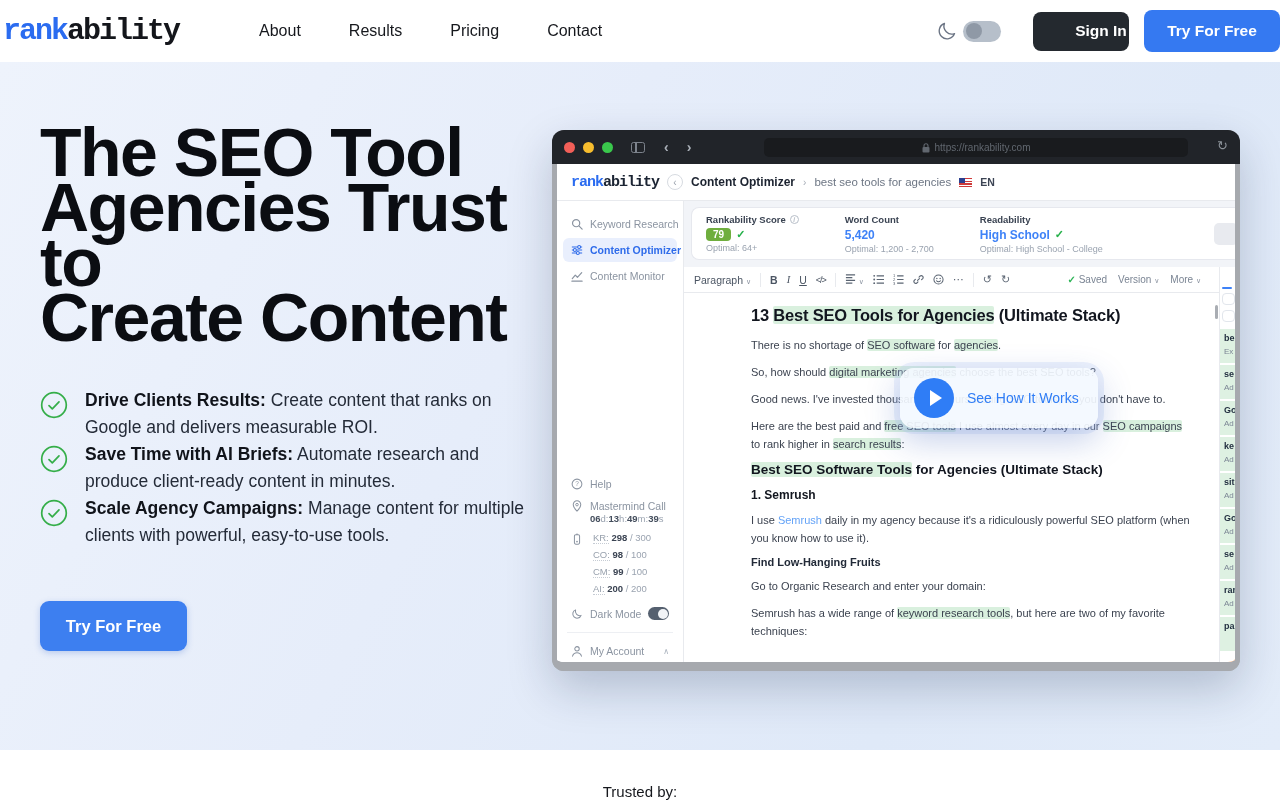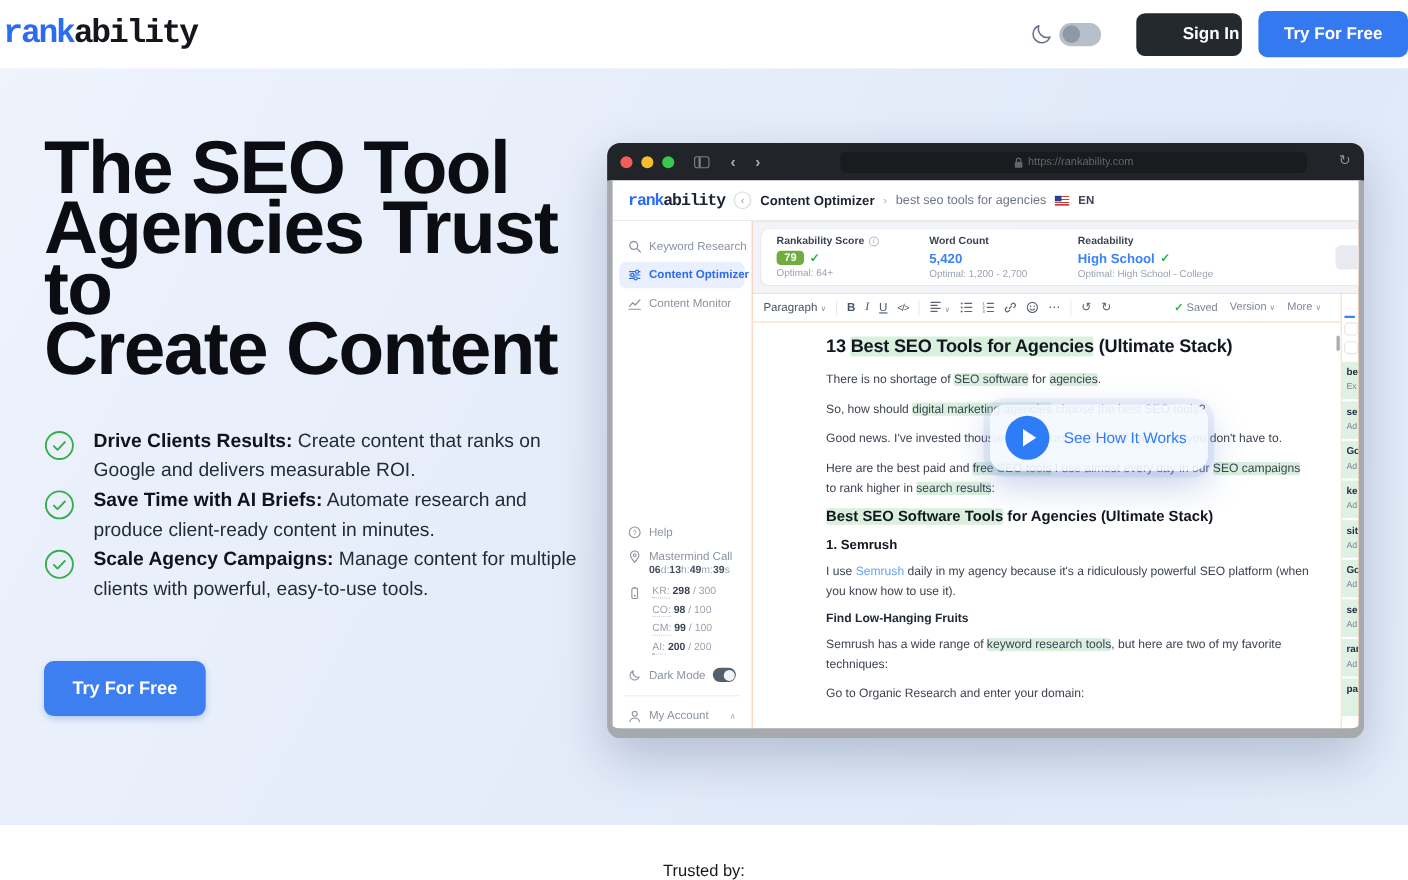--- a/index.html
+++ b/index.html
@@ -138,20 +138,26 @@
   .footer { position:absolute; left:0; top:750px; width:1280px; height:50px; background:#fff; text-align:center; }
   .trusted { display:inline-block; margin-top:33px; font-size:15px; color:#16181d; }
 </style>
 </head>
 <body>
 
 <div class="page">
 
   <div class="nav">
     <div class="logo mono"><span class="blue">rank</span><span>ability</span></div>
+    <div class="nav-links">
+      <span class="nav-link">About</span>
+      <span class="nav-link">Results</span>
+      <span class="nav-link">Pricing</span>
+      <span class="nav-link">Contact</span>
+    </div>
     <div class="nav-right">
       <svg class="moon-icon" viewBox="0 0 24 24">
           <path d="M20.2 14.8A8.6 8.6 0 0 1 9.2 3.8 8.6 8.6 0 1 0 20.2 14.8z" fill="none" stroke="currentColor" stroke-width="1.5" stroke-linejoin="round"></path>
         </svg>
       <div class="toggle">
           <div class="knob"></div>
         </div>
       <div class="btn-signin">Sign In</div>
       <div class="btn-tryfree-nav">Try For Free</div>
     </div>
@@ -392,22 +398,22 @@
               <div class="editor">
                 <div class="e-h1"><span>13 </span><span class="hl">Best SEO Tools for Agencies</span><span> (Ultimate Stack)</span></div>
                 <p class="e-p"><span>There is no shortage of </span><span class="hl">SEO software</span><span> for </span><span class="hl">agencies</span><span>.</span></p>
                 <p class="e-p"><span>So, how should </span><span class="hl">digital marketing agencies</span><span> choose the best SEO tools?</span></p>
                 <p class="e-p">Good news. I've invested thousands of hours testing SEO tools, so you don't have to.</p>
                 <p class="e-p"><span>Here are the best paid and </span><span class="hl">free SEO tools</span><span> I use almost every day in our </span><span class="hl">SEO campaigns</span><span> to rank higher in </span><span class="hl">search results</span><span>:</span></p>
                 <div class="e-h2"><span class="hl">Best SEO Software Tools</span><span> for Agencies (Ultimate Stack)</span></div>
                 <div class="e-h3">1. Semrush</div>
                 <p class="e-p"><span>I use </span><span class="e-link">Semrush</span><span> daily in my agency because it's a ridiculously powerful SEO platform (when you know how to use it).</span></p>
                 <div class="e-bold">Find Low-Hanging Fruits</div>
+                <p class="e-p">Go to Organic Research and enter your domain:</p>
                 <p class="e-p"><span>Semrush has a wide range of </span><span class="hl">keyword research tools</span><span>, but here are two of my favorite techniques:</span></p>
-                <p class="e-p">Go to Organic Research and enter your domain:</p>
               </div>
             </div>
 
             <div class="kwpanel">
               <div class="kw-tabs"></div>
               <div class="kw-box"></div>
               <div class="kw-box"></div>
               <div class="kw-rows">
                 <div class="kw-row">
                     <div class="kw-k">be</div>

